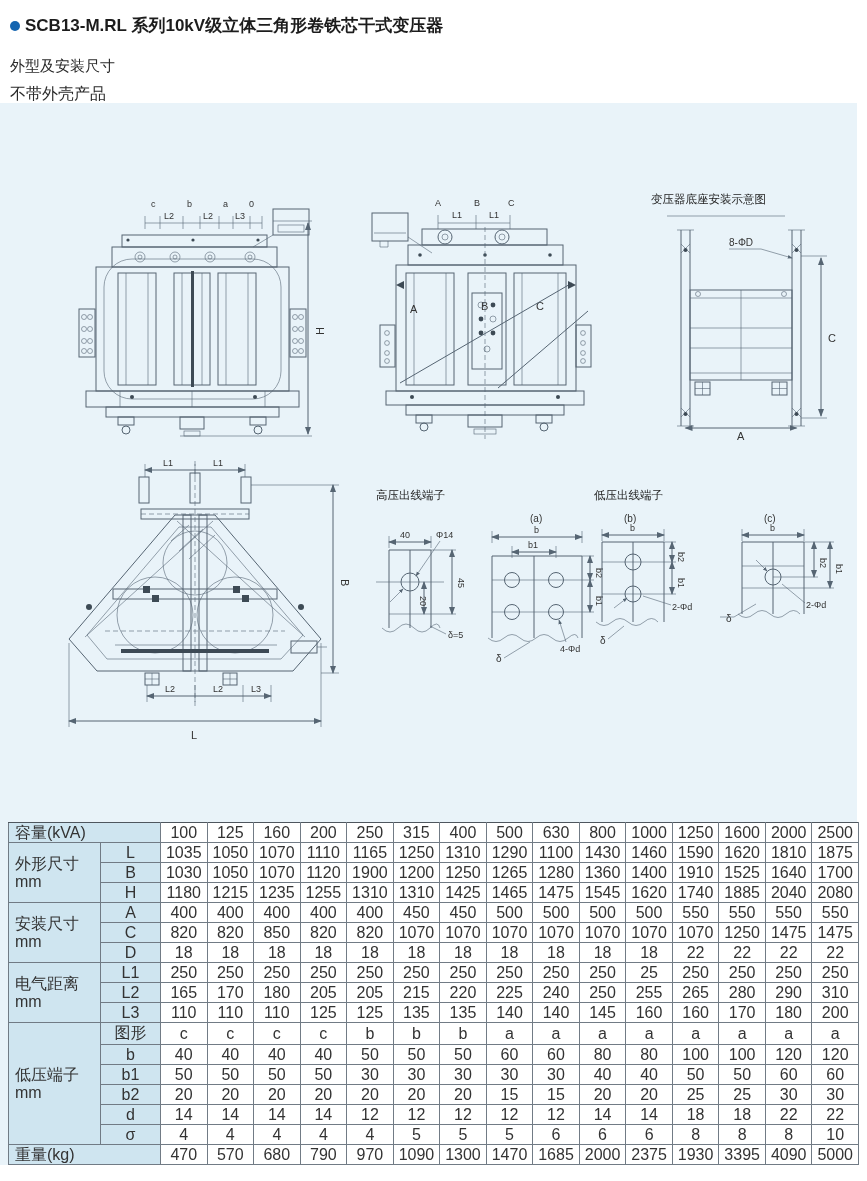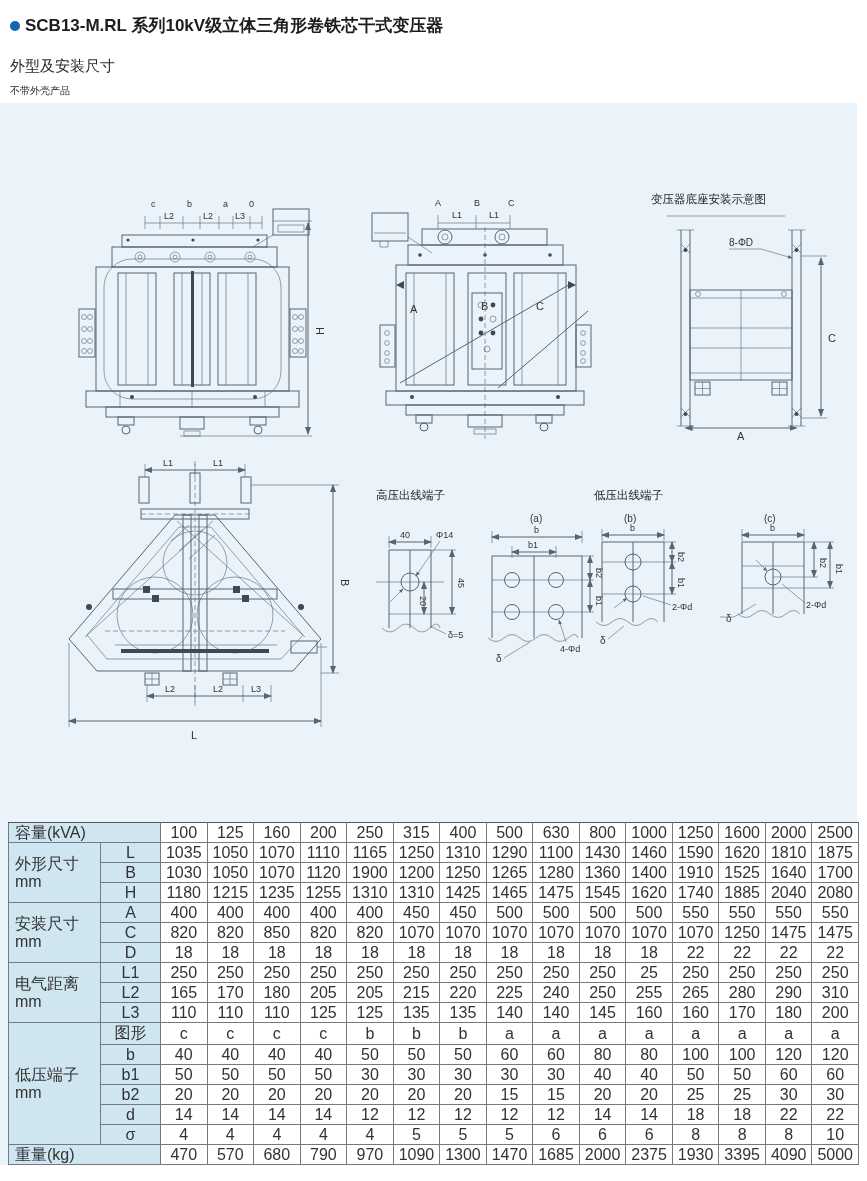--- a/index.html
+++ b/index.html
@@ -3,21 +3,21 @@
 <meta charset="utf-8">
 <style>
   html,body{margin:0;padding:0;background:#fff;}
   #page{position:relative;width:867px;height:1181px;background:#fff;overflow:hidden;
         font-family:"Liberation Sans",sans-serif;color:#333;}
   
   .hdr-title{position:absolute;left:10px;top:14px;display:flex;align-items:center;gap:5px;
              font-size:17px;font-weight:bold;color:#1c1c1c;}
   .bullet{width:10px;height:10px;border-radius:50%;background:#1565b0;flex:0 0 auto;}
   .hdr-sub{position:absolute;left:10px;top:57px;font-size:15px;color:#2a2a2a;}
-  .hdr-note{position:absolute;left:10px;top:84px;font-size:10px;color:#2a2a2a;text-align:center;}
+  .hdr-note{position:absolute;left:10px;top:84px;font-size:16px;color:#2a2a2a;text-align:center;}
   
   .panel{position:absolute;left:0;top:103px;width:857px;height:1062px;background:#e9f3f9;}
   
   svg{position:absolute;overflow:visible;}
   .ln{stroke:#566573;fill:none;stroke-width:1;}
   .ln2{stroke:#566573;fill:none;stroke-width:0.6;}
   .fl{fill:#3d4a55;stroke:none;}
   .t{fill:#333;font-size:9px;font-family:"Liberation Sans",sans-serif;}
   .t10{fill:#333;font-size:10px;font-family:"Liberation Sans",sans-serif;}
   .t11{fill:#333;font-size:11px;font-family:"Liberation Sans",sans-serif;}

